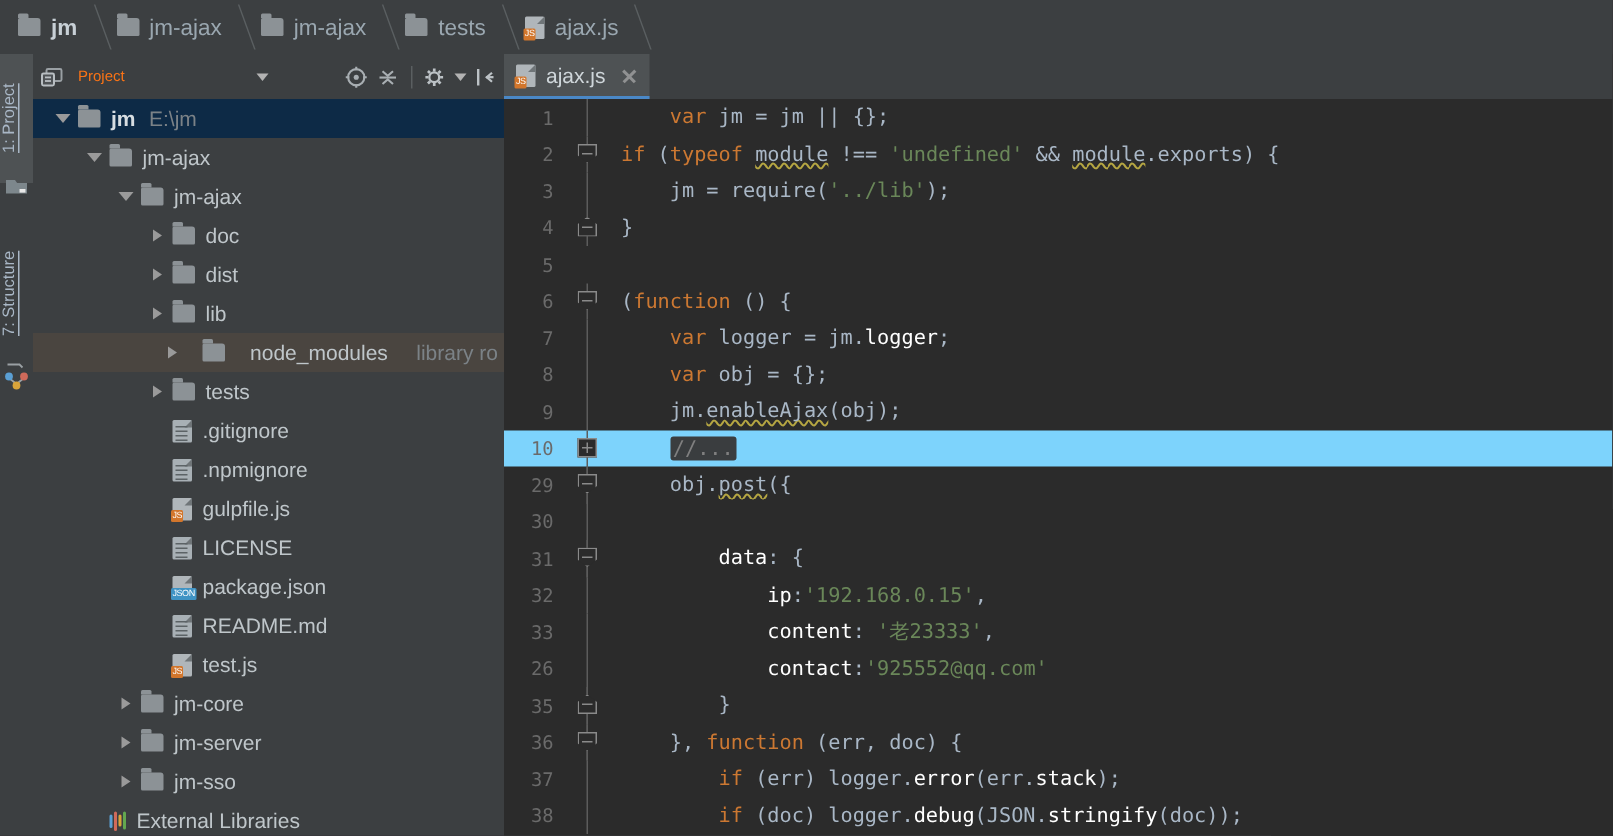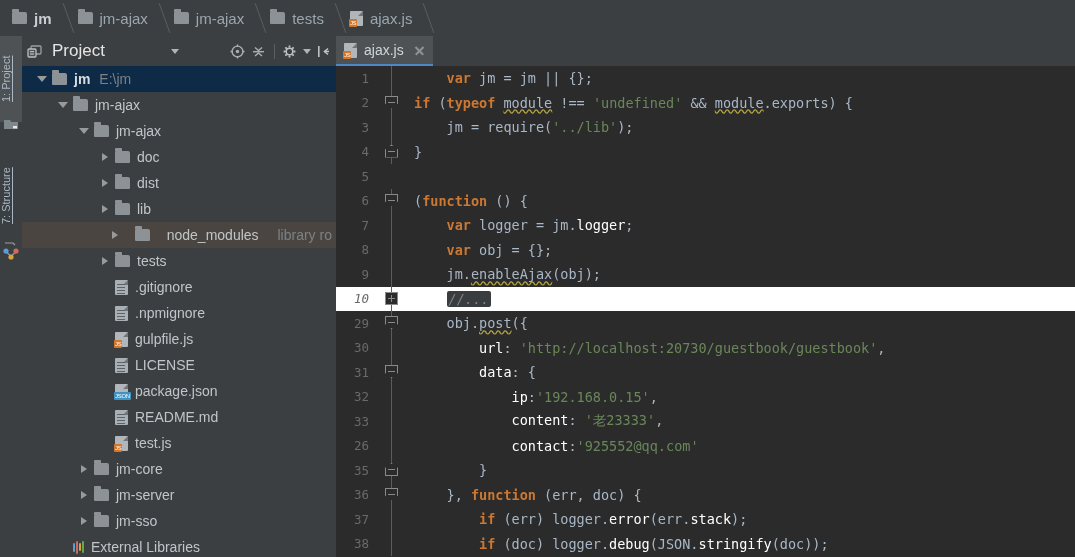--- a/index.html
+++ b/index.html
@@ -42,21 +42,21 @@
   .vbtn{position:absolute;left:0;width:22px;color:#a9b7c6;font-size:11px;
         writing-mode:vertical-rl;text-orientation:mixed;transform:rotate(180deg);
         text-align:center;padding:6px 0;}
   .vbtn.sel{background:#4e5254;}
   .vbtn span{text-decoration:underline;}
   .stripicon{position:absolute;left:3px;width:16px;height:16px;}
 
   
   .panel{position:absolute;left:22px;top:36px;width:314px;height:521px;background:#3c3f41;}
   .ptool{height:30px;display:flex;align-items:center;padding:0 4px;gap:4px;}
-  .ptool .ttl{font-size:17px;color:#e5e5e5;margin-left:5px;}
+  .ptool .ttl{font-size:10px;color:#f97316;margin-left:5px;}
   .ticon{width:17px;height:17px;position:relative;flex:0 0 auto;}
   .caret{width:0;height:0;border-left:4px solid transparent;border-right:4px solid transparent;
          border-top:5px solid #b3b3b3;}
   .tree{position:absolute;left:0;top:30px;width:314px;height:491px;background:#3c3f41;
         overflow:hidden;}
   .row{height:26px;display:flex;align-items:center;white-space:nowrap;font-size:14px;
        color:#bfc6ca;padding-right:4px;}
   .row.sel{background:#0d2a46;}
   .row.hov{background:#4a4540;justify-content:space-between;}
   .arrow{width:0;height:0;border-top:4.5px solid transparent;border-bottom:4.5px solid transparent;
@@ -76,34 +76,34 @@
   .tab{height:30px;display:flex;align-items:center;gap:7px;padding:0 8px;
        background:#4e5254;border-bottom:2px solid #4a88c7;box-sizing:border-box;}
   .tab .tl{font-size:14px;color:#cfd6da;}
   .xmark{width:11px;height:11px;position:relative;opacity:.55;margin-left:3px;}
   .xmark:before,.xmark:after{content:"";position:absolute;left:0;top:5px;width:11px;height:1.6px;background:#c6c6c6;}
   .xmark:before{transform:rotate(45deg);} .xmark:after{transform:rotate(-45deg);}
 
   .code{position:absolute;left:0;top:30px;width:739px;height:491px;background:#2b2b2b;
         font-family:"DejaVu Sans Mono",monospace;font-size:13.5px;overflow:hidden;}
   .cline{position:relative;height:24.5px;display:flex;align-items:center;white-space:pre;}
-  .cline.hl{background:#ffffff;font-style:italic;}
+  .cline.hl{background:#7dd3fc;}
   .gut{width:40px;text-align:right;padding-right:7px;color:#6a6a6a;font-size:12.5px;
        flex:0 0 auto;box-sizing:border-box;}
   .fgut{width:32px;flex:0 0 auto;position:relative;height:24.5px;}
   .vline{position:absolute;left:15px;top:0;width:1px;height:24.5px;background:#5c5c5c;}
   .fmark{position:absolute;left:9px;top:5px;width:13px;height:13px;box-sizing:border-box;
          border:1px solid #8a8a8a;background:#2b2b2b;}
   .fmark.topc{clip-path:polygon(0 0,100% 0,100% 62%,50% 100%,0 62%);}
   .fmark.botc{clip-path:polygon(50% 0,100% 38%,100% 100%,0 100%,0 38%);}
   .fmark i{position:absolute;left:2px;top:5px;width:7px;height:1px;background:#8a8a8a;}
   .fmark.plus i:after{content:"";position:absolute;left:3px;top:-3px;width:1px;height:7px;background:#8a8a8a;}
   .ctxt{padding-left:6px;}
 
-  .kw{color:#cc7832;font-weight:bold;}
+  .kw{color:#cc7832;font-weight:normal;}
   .str{color:#6a8759;}
   .prop{color:#ffffff;}
   .cmt{color:#808080;}
   .pl{color:#a9b7c6;}
   .warn{text-decoration:underline wavy #b5a642;text-decoration-skip-ink:none;}
   .fold-b{background:#3a3d3f;border-radius:2px;padding:0 2px;}
 </style>
 </head>
 <body>
 
@@ -380,21 +380,21 @@
         <div class="cline"><span class="gut">2</span><span class="fgut"><i class="vline"></i><span class="fmark topc"><i></i></span></span><span class="ctxt"><span class="pl"></span><span class="kw">if</span><span class="pl"> (</span><span class="kw">typeof</span><span class="pl"> </span><span class="warn">module</span><span class="pl"> !== </span><span class="str">'undefined'</span><span class="pl"> &amp;&amp; </span><span class="warn">module</span><span class="pl">.exports) {</span></span></div>
         <div class="cline"><span class="gut">3</span><span class="fgut"><i class="vline"></i></span><span class="ctxt"><span class="pl">    jm = require(</span><span class="str">'../lib'</span><span class="pl">);</span></span></div>
         <div class="cline"><span class="gut">4</span><span class="fgut"><i class="vline"></i><span class="fmark botc"><i></i></span></span><span class="ctxt"><span class="pl">}</span></span></div>
         <div class="cline"><span class="gut">5</span><span class="fgut"></span><span class="ctxt"></span></div>
         <div class="cline"><span class="gut">6</span><span class="fgut"><i class="vline"></i><span class="fmark topc"><i></i></span></span><span class="ctxt"><span class="pl">(</span><span class="kw">function</span><span class="pl"> () {</span></span></div>
         <div class="cline"><span class="gut">7</span><span class="fgut"><i class="vline"></i></span><span class="ctxt"><span class="pl">    </span><span class="kw">var</span><span class="pl"> logger = jm.</span><span class="prop">logger</span><span class="pl">;</span></span></div>
         <div class="cline"><span class="gut">8</span><span class="fgut"><i class="vline"></i></span><span class="ctxt"><span class="pl">    </span><span class="kw">var</span><span class="pl"> obj = {};</span></span></div>
         <div class="cline"><span class="gut">9</span><span class="fgut"><i class="vline"></i></span><span class="ctxt"><span class="pl">    jm.</span><span class="warn">enableAjax</span><span class="pl">(obj);</span></span></div>
         <div class="cline hl"><span class="gut">10</span><span class="fgut"><i class="vline"></i><span class="fmark plus"><i></i></span></span><span class="ctxt"><span class="pl">    </span><span class="cmt fold-b">//...</span></span></div>
         <div class="cline"><span class="gut">29</span><span class="fgut"><i class="vline"></i><i class="vline"></i><span class="fmark topc"><i></i></span></span><span class="ctxt"><span class="pl">    obj.</span><span class="warn">post</span><span class="pl">({</span></span></div>
-        <div class="cline"><span class="gut">30</span><span class="fgut"><i class="vline"></i></span><span class="ctxt"><span class="pl">        </span><span class="prop">url</span><span class="pl">: </span><span class="str">'http://localhost:20730/guestbook/guestbook'</span><span class="pl">,</span></span></div>
+        <div class="cline"><span class="gut">30</span><span class="fgut"><i class="vline"></i></span></div>
         <div class="cline"><span class="gut">31</span><span class="fgut"><i class="vline"></i><i class="vline"></i><span class="fmark topc"><i></i></span></span><span class="ctxt"><span class="pl">        </span><span class="prop">data</span><span class="pl">: {</span></span></div>
         <div class="cline"><span class="gut">32</span><span class="fgut"><i class="vline"></i></span><span class="ctxt"><span class="pl">            </span><span class="prop">ip</span><span class="pl">:</span><span class="str">'192.168.0.15'</span><span class="pl">,</span></span></div>
         <div class="cline"><span class="gut">33</span><span class="fgut"><i class="vline"></i></span><span class="ctxt"><span class="pl">            </span><span class="prop">content</span><span class="pl">: </span><span class="str">'老23333'</span><span class="pl">,</span></span></div>
         <div class="cline"><span class="gut">26</span><span class="fgut"><i class="vline"></i></span><span class="ctxt"><span class="pl">            </span><span class="prop">contact</span><span class="pl">:</span><span class="str">'925552@qq.com'</span></span></div>
         <div class="cline"><span class="gut">35</span><span class="fgut"><i class="vline"></i><i class="vline"></i><span class="fmark botc"><i></i></span></span><span class="ctxt"><span class="pl">        }</span></span></div>
         <div class="cline"><span class="gut">36</span><span class="fgut"><i class="vline"></i><i class="vline"></i><span class="fmark topc"><i></i></span></span><span class="ctxt"><span class="pl">    }, </span><span class="kw">function</span><span class="pl"> (err, doc) {</span></span></div>
         <div class="cline"><span class="gut">37</span><span class="fgut"><i class="vline"></i></span><span class="ctxt"><span class="pl">        </span><span class="kw">if</span><span class="pl"> (err) logger.</span><span class="prop">error</span><span class="pl">(err.</span><span class="prop">stack</span><span class="pl">);</span></span></div>
         <div class="cline"><span class="gut">38</span><span class="fgut"><i class="vline"></i></span><span class="ctxt"><span class="pl">        </span><span class="kw">if</span><span class="pl"> (doc) logger.</span><span class="prop">debug</span><span class="pl">(JSON.</span><span class="prop">stringify</span><span class="pl">(doc));</span></span></div>
       </div>
   </div>

